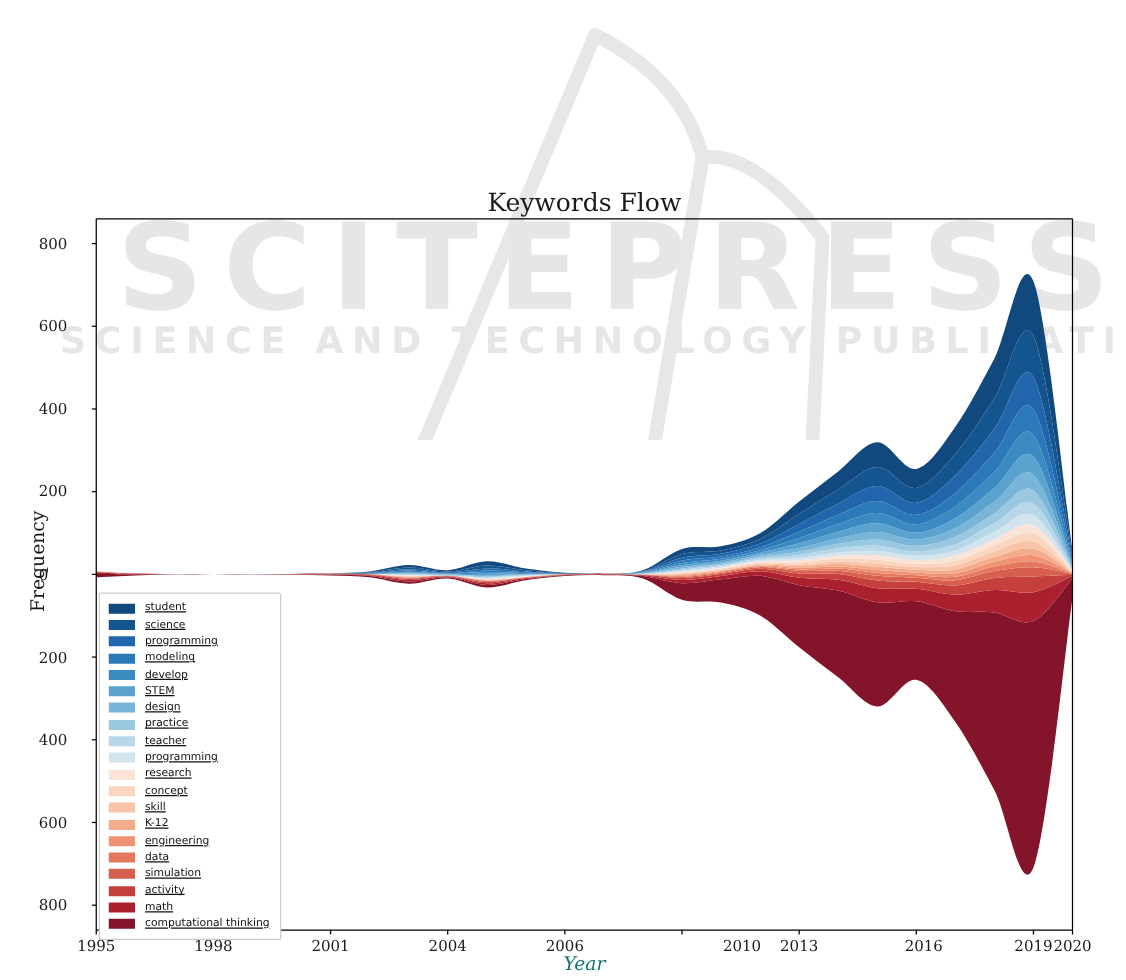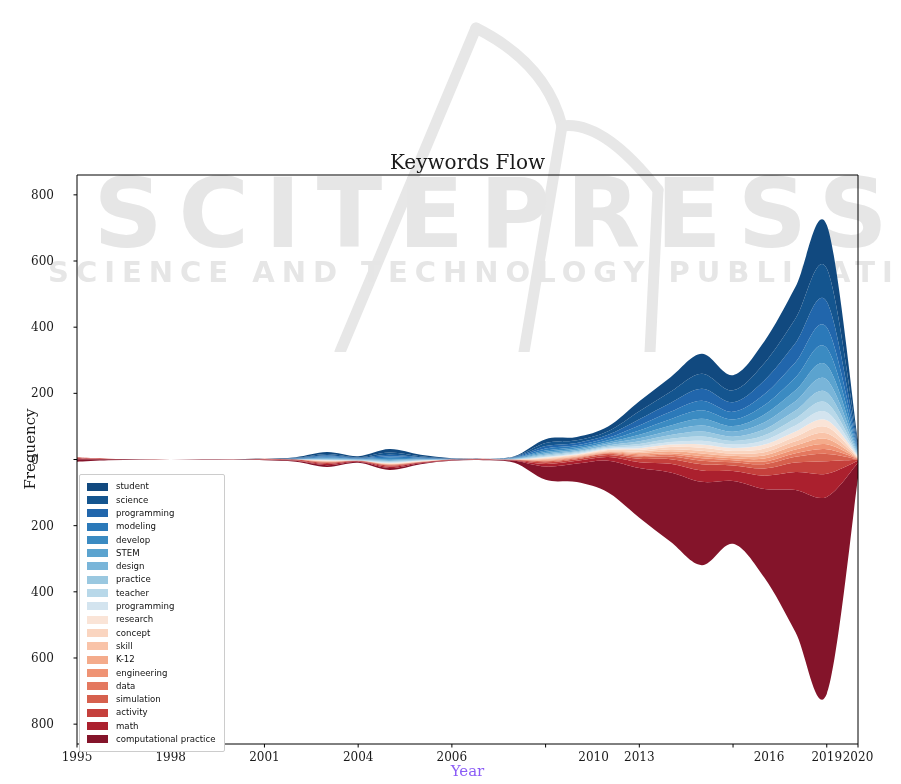--- a/index.html
+++ b/index.html
@@ -54,22 +54,23 @@
     font-size:20px;
     color:#1a1a1a;
     z-index:3;
   }
   .axis-label-x{
     position:absolute;
     left:77px;top:762px;width:781px;
     text-align:center;
     font-family:"DejaVu Serif", serif;
     font-size:15px;
-    color:#8b5cf6;
-    z-index:3;
+    color:#0f766e;
+    z-index:3;
+    font-style:italic;
   }
   .axis-label-y{
     position:absolute;
     left:-30px;top:440px;width:120px;
     text-align:center;
     font-family:"DejaVu Serif", serif;
     font-size:15px;
     color:#1a1a1a;
     transform:rotate(-90deg);
     transform-origin:center center;
@@ -116,20 +117,21 @@
     width:21px;height:8px;
     flex:0 0 auto;
     margin-right:8px;
   }
   .legend-text{
     font-family:"DejaVu Sans", sans-serif;
     font-size:8.6px;
     color:#111111;
     white-space:nowrap;
     line-height:1;
+    text-decoration:underline;
   }
 </style>
 </head>
 <body>
 
 <div id="figure">
 
   <div class="watermark">
     <svg class="wm-book" viewBox="0 0 340 330">
       <g fill="none" stroke="#e7e7e7" stroke-width="11" stroke-linejoin="round" stroke-linecap="round">
@@ -199,21 +201,21 @@
     </svg>
 
     <div id="xticks">
         <div class="tick-x" style="left: 77px; top: 750px;">1995</div>
         <div class="tick-x" style="left: 170.72px; top: 750px;">1998</div>
         <div class="tick-x" style="left: 264.44px; top: 750px;">2001</div>
         <div class="tick-x" style="left: 358.16px; top: 750px;">2004</div>
         <div class="tick-x" style="left: 451.88px; top: 750px;">2006</div>
         <div class="tick-x" style="left: 545.6px; top: 750px; margin-left: 48px;">2010</div>
         <div class="tick-x" style="left: 639.32px; top: 750px;">2013</div>
-        <div class="tick-x" style="left: 769px; top: 750px; text-align: center;">2016</div>
+        <div class="tick-x" style="left: 739px; top: 750px; text-align: center;">2016</div>
         <div class="tick-x" style="left: 826.76px; top: 750px;">2019</div>
         <div class="tick-x" style="left: 858px; top: 750px;">2020</div>
       </div>
     <div id="yticks">
         <div class="tick-y" style="left: 31px; top: 194.849px; width: 40px;">800</div>
         <div class="tick-y" style="left: 31px; top: 261.012px; width: 40px;">600</div>
         <div class="tick-y" style="left: 31px; top: 327.174px; width: 40px;">400</div>
         <div class="tick-y" style="left: 31px; top: 393.337px; width: 40px;">200</div>
         <div class="tick-y" style="left: 31px; top: 459.5px; width: 40px;">0</div>
         <div class="tick-y" style="left: 31px; top: 525.663px; width: 40px;">200</div>
@@ -297,17 +299,17 @@
         <div class="legend-row">
           <span class="legend-swatch" style="background: rgb(197, 64, 60);"></span>
           <span class="legend-text">activity</span>
         </div>
         <div class="legend-row">
           <span class="legend-swatch" style="background: rgb(171, 32, 46);"></span>
           <span class="legend-text">math</span>
         </div>
         <div class="legend-row">
           <span class="legend-swatch" style="background: rgb(132, 20, 42);"></span>
-          <span class="legend-text">computational practice</span>
+          <span class="legend-text">computational thinking</span>
         </div>
       </div>
   </div>
 </div>
 
 </body></html>

